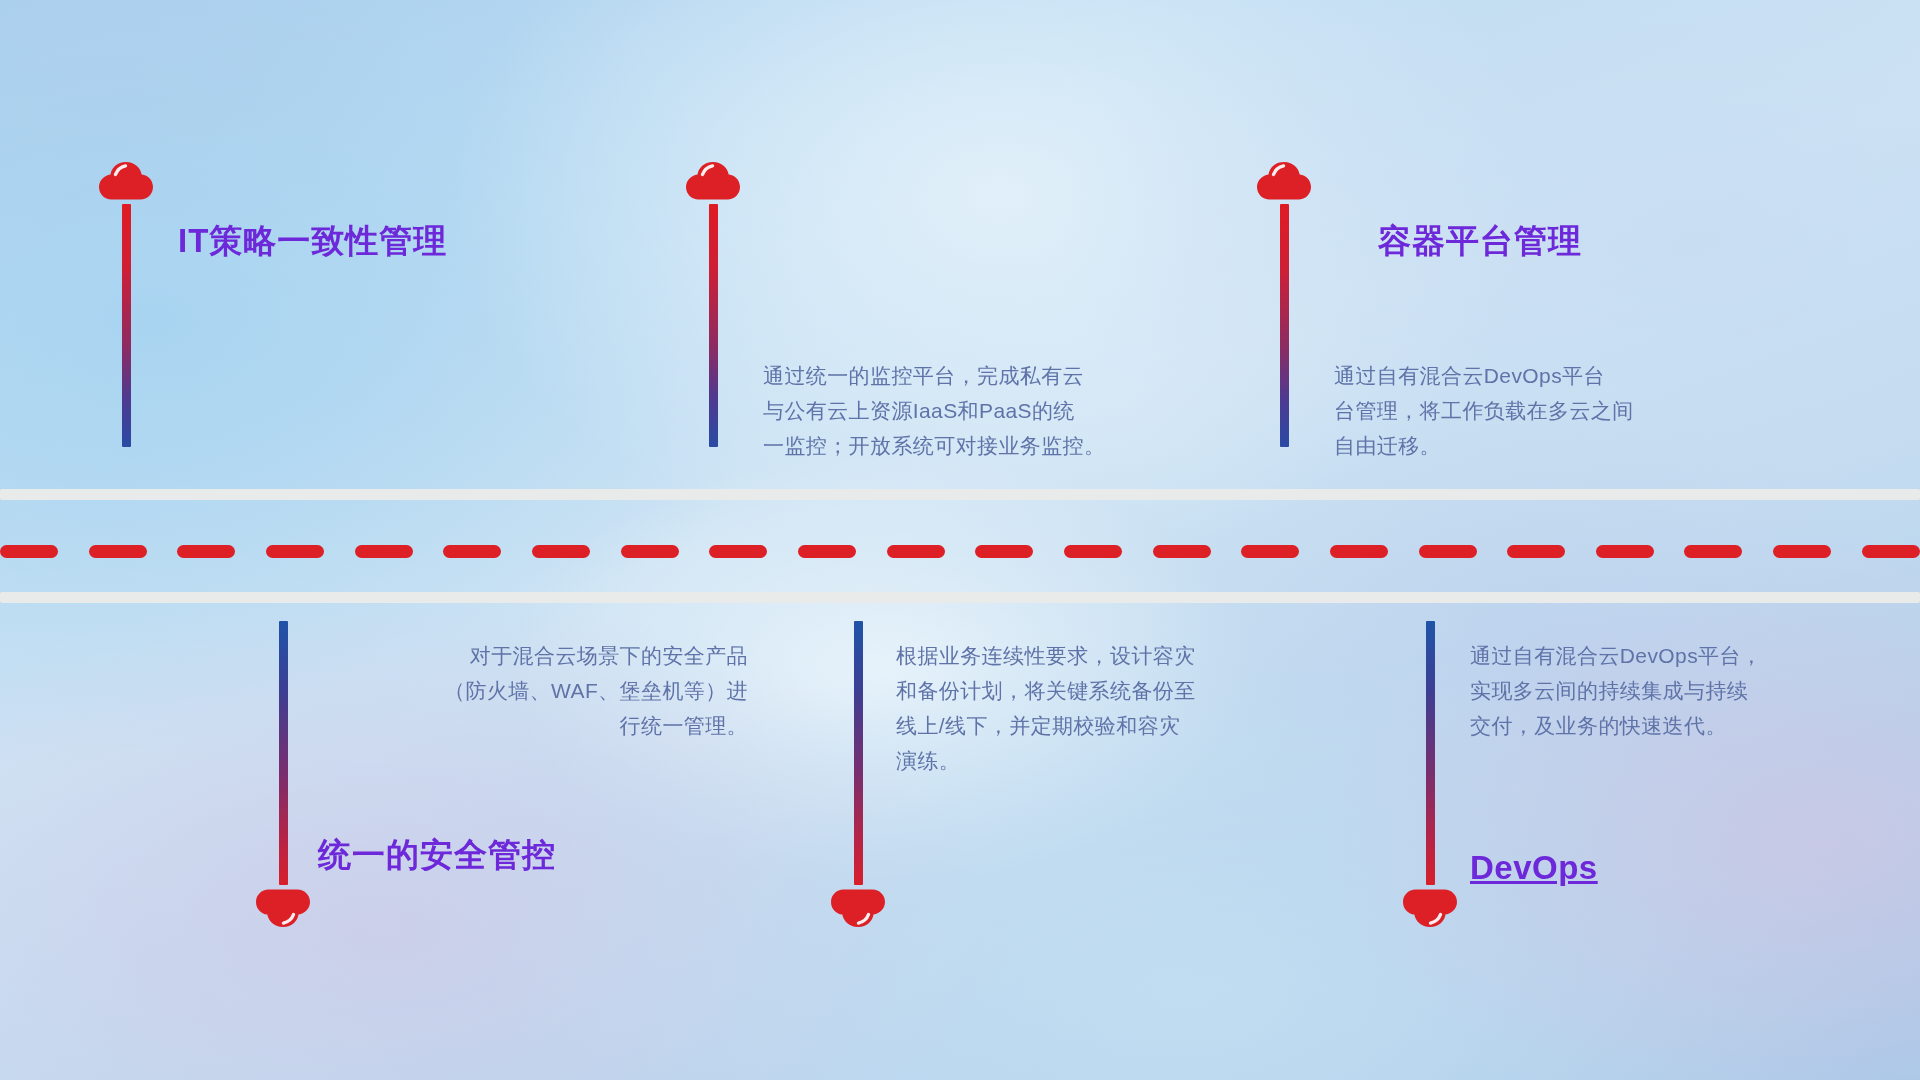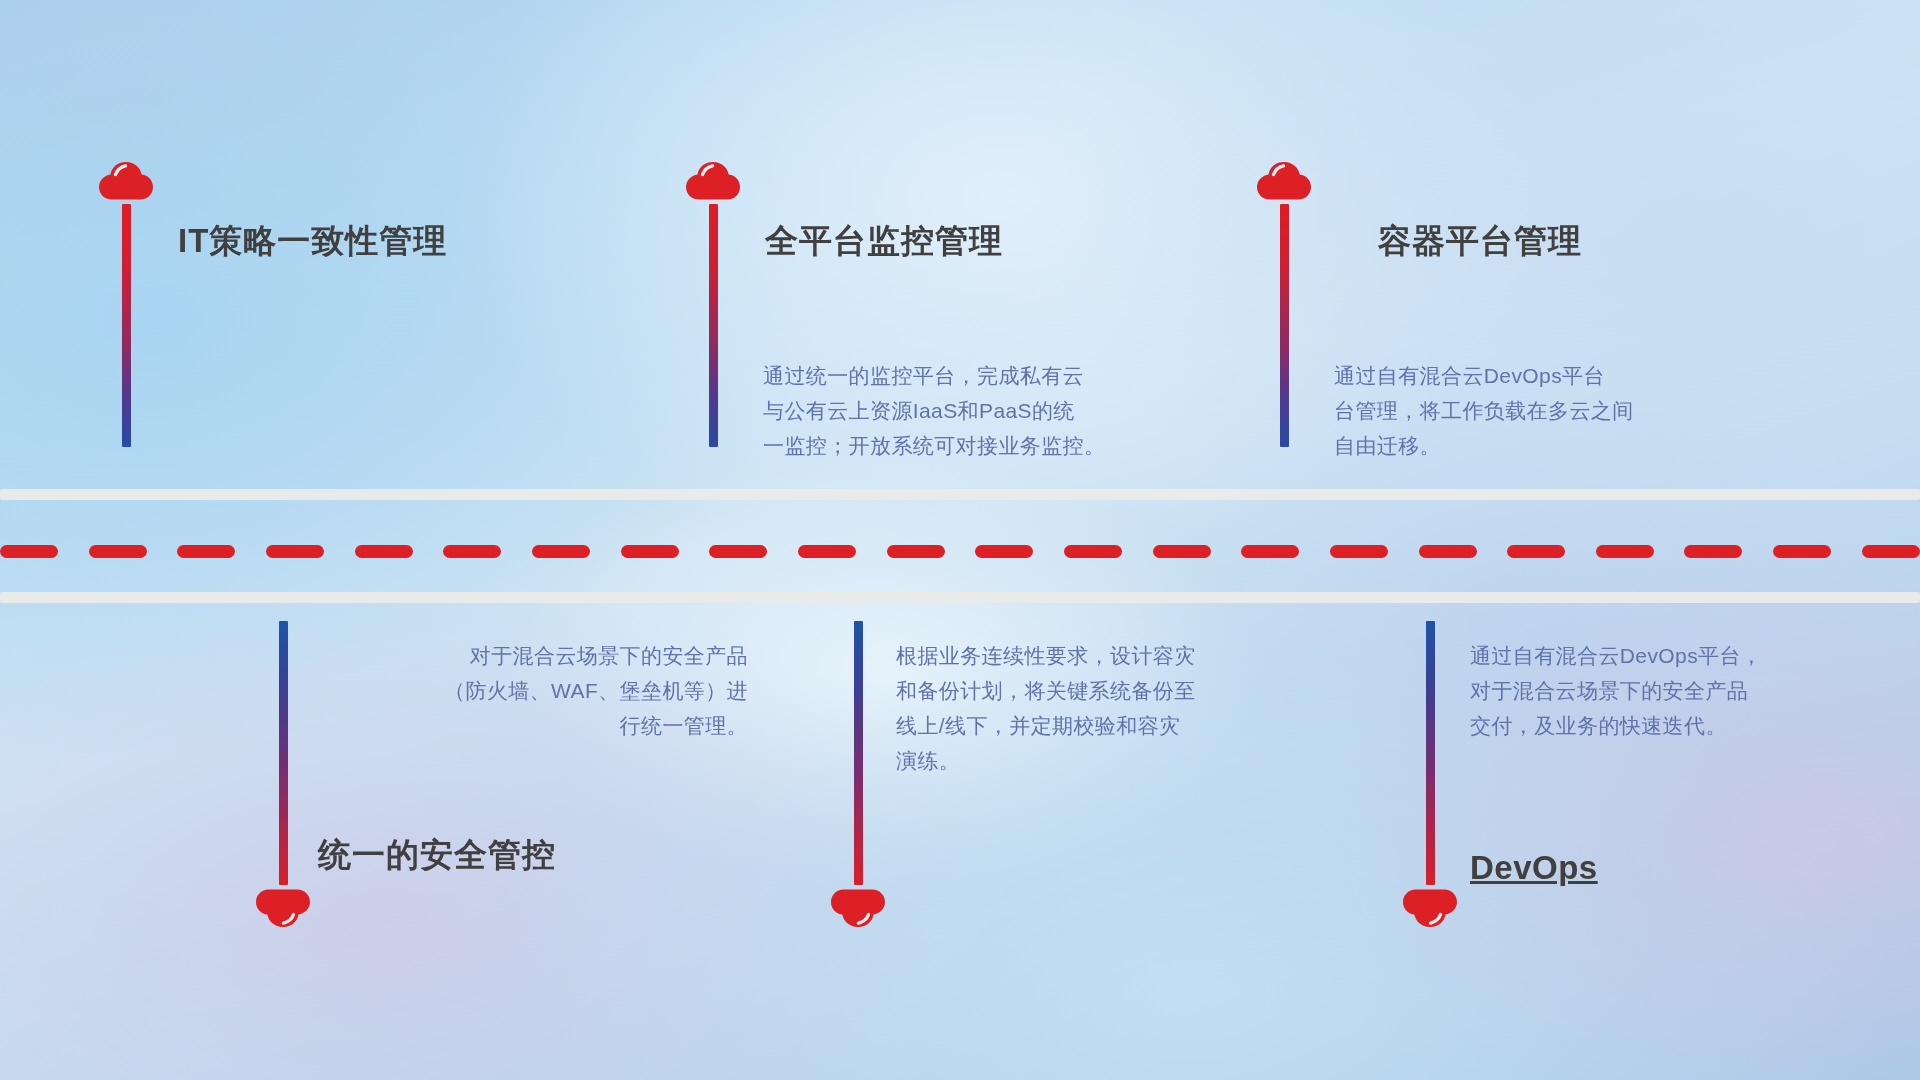--- a/index.html
+++ b/index.html
@@ -64,21 +64,21 @@
   .cloud svg{display:block;width:60px;height:44px;}
   .stem{
     width:9px;margin:0 auto;border-radius:1px;
   }
   .pin.up   .stem{background:linear-gradient(180deg,#e01b22 0%,#cf1f35 26%,#8e2b61 58%,#4e3a90 80%,#2a4aa4 100%);}
   .pin.down .stem{background:linear-gradient(180deg,#1f53a8 0%,#3c3f93 26%,#7a2e6e 58%,#b52446 82%,#d81f2b 100%);}
 
   
   .title{
     position:absolute;
-    font-size:33px;font-weight:bold;color:#404040;
+    font-size:33px;font-weight:bold;color:#6d28d9;
     letter-spacing:1px;white-space:nowrap;
   }
   .title.latin{letter-spacing:0.5px;}
   .body{
     position:absolute;
     font-size:21px;line-height:35px;color:#5f73a8;
     letter-spacing:0.4px;white-space:pre-line;
   }
 </style>
 </head>
@@ -137,21 +137,20 @@
 
   <div class="pin up" style="left:683px;top:160px;">
     <div class="cloud">
       <svg viewBox="0 0 60 44" aria-hidden="true">
         <path d="M30 2C21 2 15.5 8 14.5 14.5 8 15.5 3 20.5 3 27c0 7 5.6 12.5 12.6 12.5h28.8C51.4 39.5 57 34 57 27c0-6.6-4.8-12-11.3-12.6C44.4 7.6 38.6 2 30 2Z" fill="#dc2026"></path>
         <path d="M19.5 14.5c1.6-4.2 5.6-7.6 10-8.6" stroke="#ffffff" stroke-width="3.4" stroke-linecap="round" fill="none" opacity=".92"></path>
       </svg>
     </div>
     <div class="stem" style="height:243px;"></div>
   </div>
-  <div class="title" style="left:765px;top:219px;">全平台监控管理</div>
   <div class="body" style="left:763px;top:358px;width:460px;">通过统一的监控平台，完成私有云
 与公有云上资源IaaS和PaaS的统
 一监控；开放系统可对接业务监控。</div>
 
   <div class="pin up" style="left:1254px;top:160px;">
     <div class="cloud">
       <svg viewBox="0 0 60 44" aria-hidden="true">
         <path d="M30 2C21 2 15.5 8 14.5 14.5 8 15.5 3 20.5 3 27c0 7 5.6 12.5 12.6 12.5h28.8C51.4 39.5 57 34 57 27c0-6.6-4.8-12-11.3-12.6C44.4 7.6 38.6 2 30 2Z" fill="#dc2026"></path>
         <path d="M19.5 14.5c1.6-4.2 5.6-7.6 10-8.6" stroke="#ffffff" stroke-width="3.4" stroke-linecap="round" fill="none" opacity=".92"></path>
       </svg>
@@ -194,17 +193,17 @@
   <div class="pin down" style="left:1400px;top:621px;">
     <div class="stem" style="height:264px;"></div>
     <div class="cloud" style="transform:rotate(180deg);">
       <svg viewBox="0 0 60 44" aria-hidden="true">
         <path d="M30 2C21 2 15.5 8 14.5 14.5 8 15.5 3 20.5 3 27c0 7 5.6 12.5 12.6 12.5h28.8C51.4 39.5 57 34 57 27c0-6.6-4.8-12-11.3-12.6C44.4 7.6 38.6 2 30 2Z" fill="#dc2026"></path>
         <path d="M19.5 14.5c1.6-4.2 5.6-7.6 10-8.6" stroke="#ffffff" stroke-width="3.4" stroke-linecap="round" fill="none" opacity=".92"></path>
       </svg>
     </div>
   </div>
   <div class="body" style="left:1470px;top:638px;width:430px;">通过自有混合云DevOps平台，
-对于混合云场景下的安全产品
+实现多云间的持续集成与持续
 交付，及业务的快速迭代。</div>
   <div class="title latin" style="left:1470px;top:849px;text-decoration:underline;">DevOps</div>
 
 </div>
 
 </body></html>

